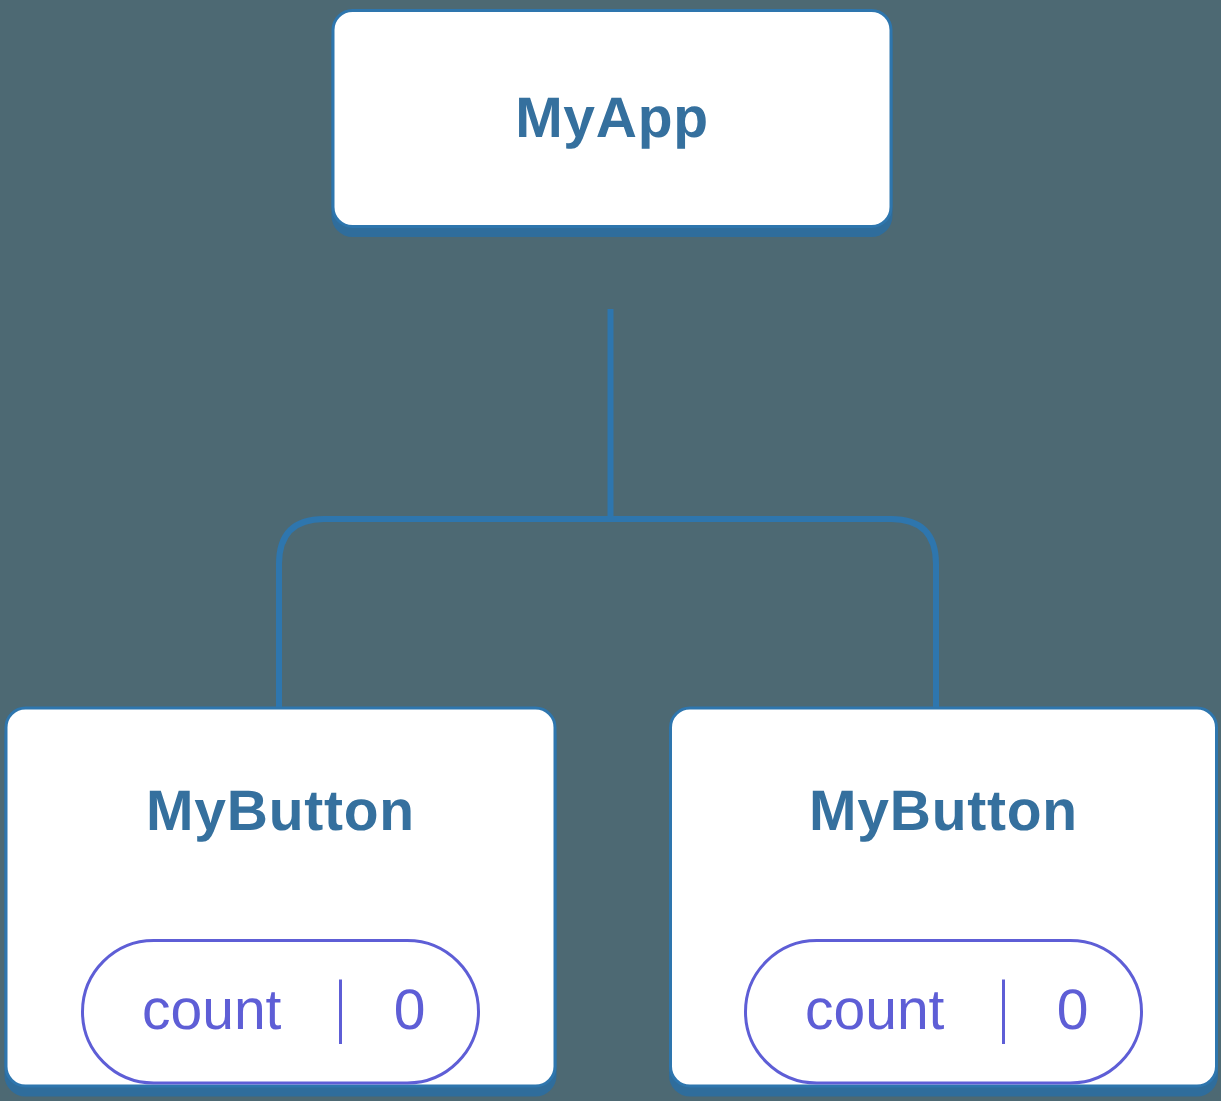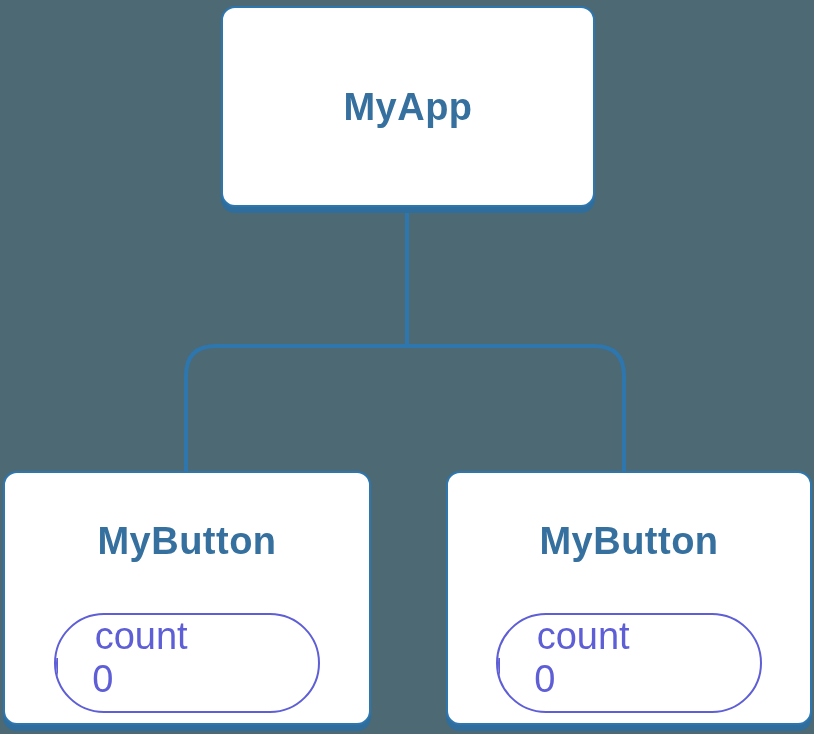--- a/index.html
+++ b/index.html
@@ -44,46 +44,45 @@
   .node-label {
     color: var(--node-label);
     font-size: 38px;
     font-weight: 600;
     line-height: 44px;
     text-align: center;
     letter-spacing: 0.5px;
   }
   .node.root {
     left: 221px; top: 6px;
-    width: 374px; height: 201px;
+    width: 374px; height: 146px;
     display: flex;
     align-items: center;
     justify-content: center;
   }
   .node.child {
     top: 471px;
     height: 254px;
     display: flex;
     flex-direction: column;
     align-items: center;
     padding-top: 46px;
     gap: 20px;
   }
   .node.child-1 { left: 3px;   width: 368px; }
   .node.child-2 { left: 446px; width: 366px; }
   .state-pill {
-    margin-top: 30px;
+    margin-top: 43px;
     width: 266px; height: 100px;
     border: 2px solid var(--state-accent);
     border-radius: 60px;
     display: flex;
-    align-items: flex-start;
+    align-items: center;
     overflow: hidden;
     background: var(--node-background);
-    flex-direction: column;
   }
   .state-key, .state-value {
     display: flex;
     align-items: center;
     justify-content: center;
     color: var(--state-accent);
     font-size: 38px;
     font-weight: 400;
   }
   .state-key { width: 65%; }

